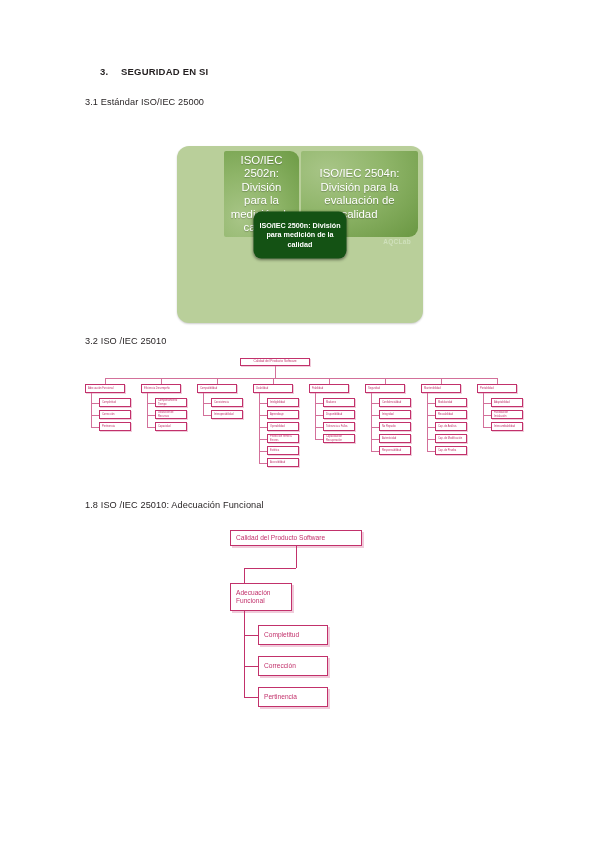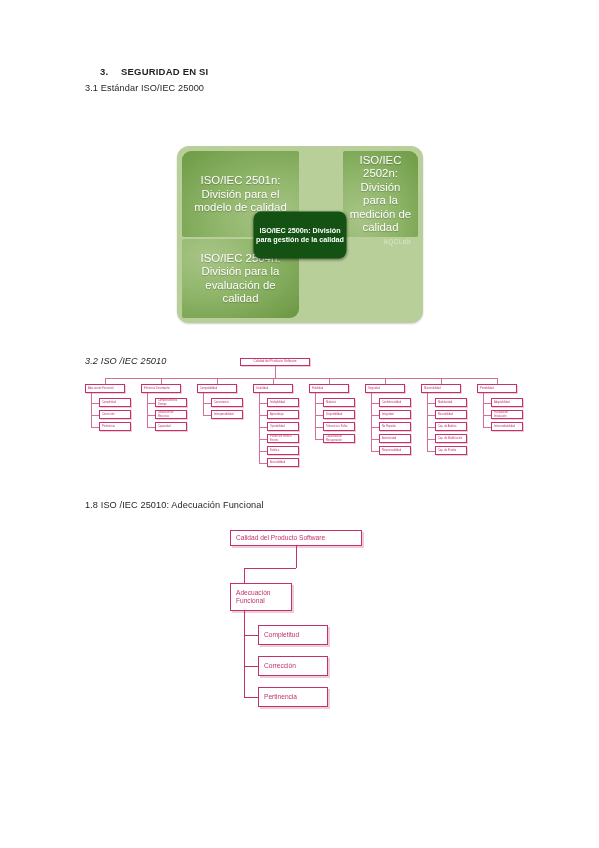--- a/index.html
+++ b/index.html
@@ -41,22 +41,22 @@
     letter-spacing: .2px;
     white-space: pre;
   }
   .subheading {
     position: absolute;
     left: 85px;
     font-size: 9.2px;
     letter-spacing: .1px;
     white-space: pre;
   }
-  #sub-25000 { top: 83px; }
-  #sub-25010 { top: 356px; font-style: italic; }
+  #sub-25000 { top: 97px; }
+  #sub-25010 { top: 336px; }
   #sub-adecuacion { top: 500px; }
 
   .quote {
     position: absolute;
     left: 85px;
     top: 107px;
     width: 432px;
     font-size: 9.2px;
     line-height: 17px;
     letter-spacing: .05px;
@@ -207,24 +207,23 @@
 <div class="page">
 
   <div class="heading-num">3.</div>
   <div class="heading-title">SEGURIDAD EN SI</div>
 
   <div class="subheading" id="sub-25000">3.1 Estándar ISO/IEC 25000</div>
 
 
   <div class="fig25000">
     <div class="quad-grid">
-      <div class="quad q-tl">ISO/IEC 2501n: División para el modelo de calidad</div>
       <div class="quad q-tr">ISO/IEC 2502n: División para la medición de calidad</div>
       <div class="quad q-br">ISO/IEC 2504n: División para la evaluación de calidad</div>
-      <div class="center-node">ISO/IEC 2500n: División para gestión de la calidad</div>
+      <div class="center-node">ISO/IEC 2500n: División para medición de la calidad</div>
       <div class="watermark">AQCLab</div>
     </div>
   </div>
 
   <div class="subheading" id="sub-25010">3.2 ISO /IEC 25010</div>
 
   <div class="fig25010" id="fig-25010">
       <div class="pnode root" style="left: 155px; top: 2px; width: 70px; height: 8px;">Calidad del Producto Software</div>
       <div class="pline-v" style="left: 190px; top: 10px; height: 12px;"></div>
       <div class="pline-h" style="left: 20px; top: 22px; width: 392px;"></div>

